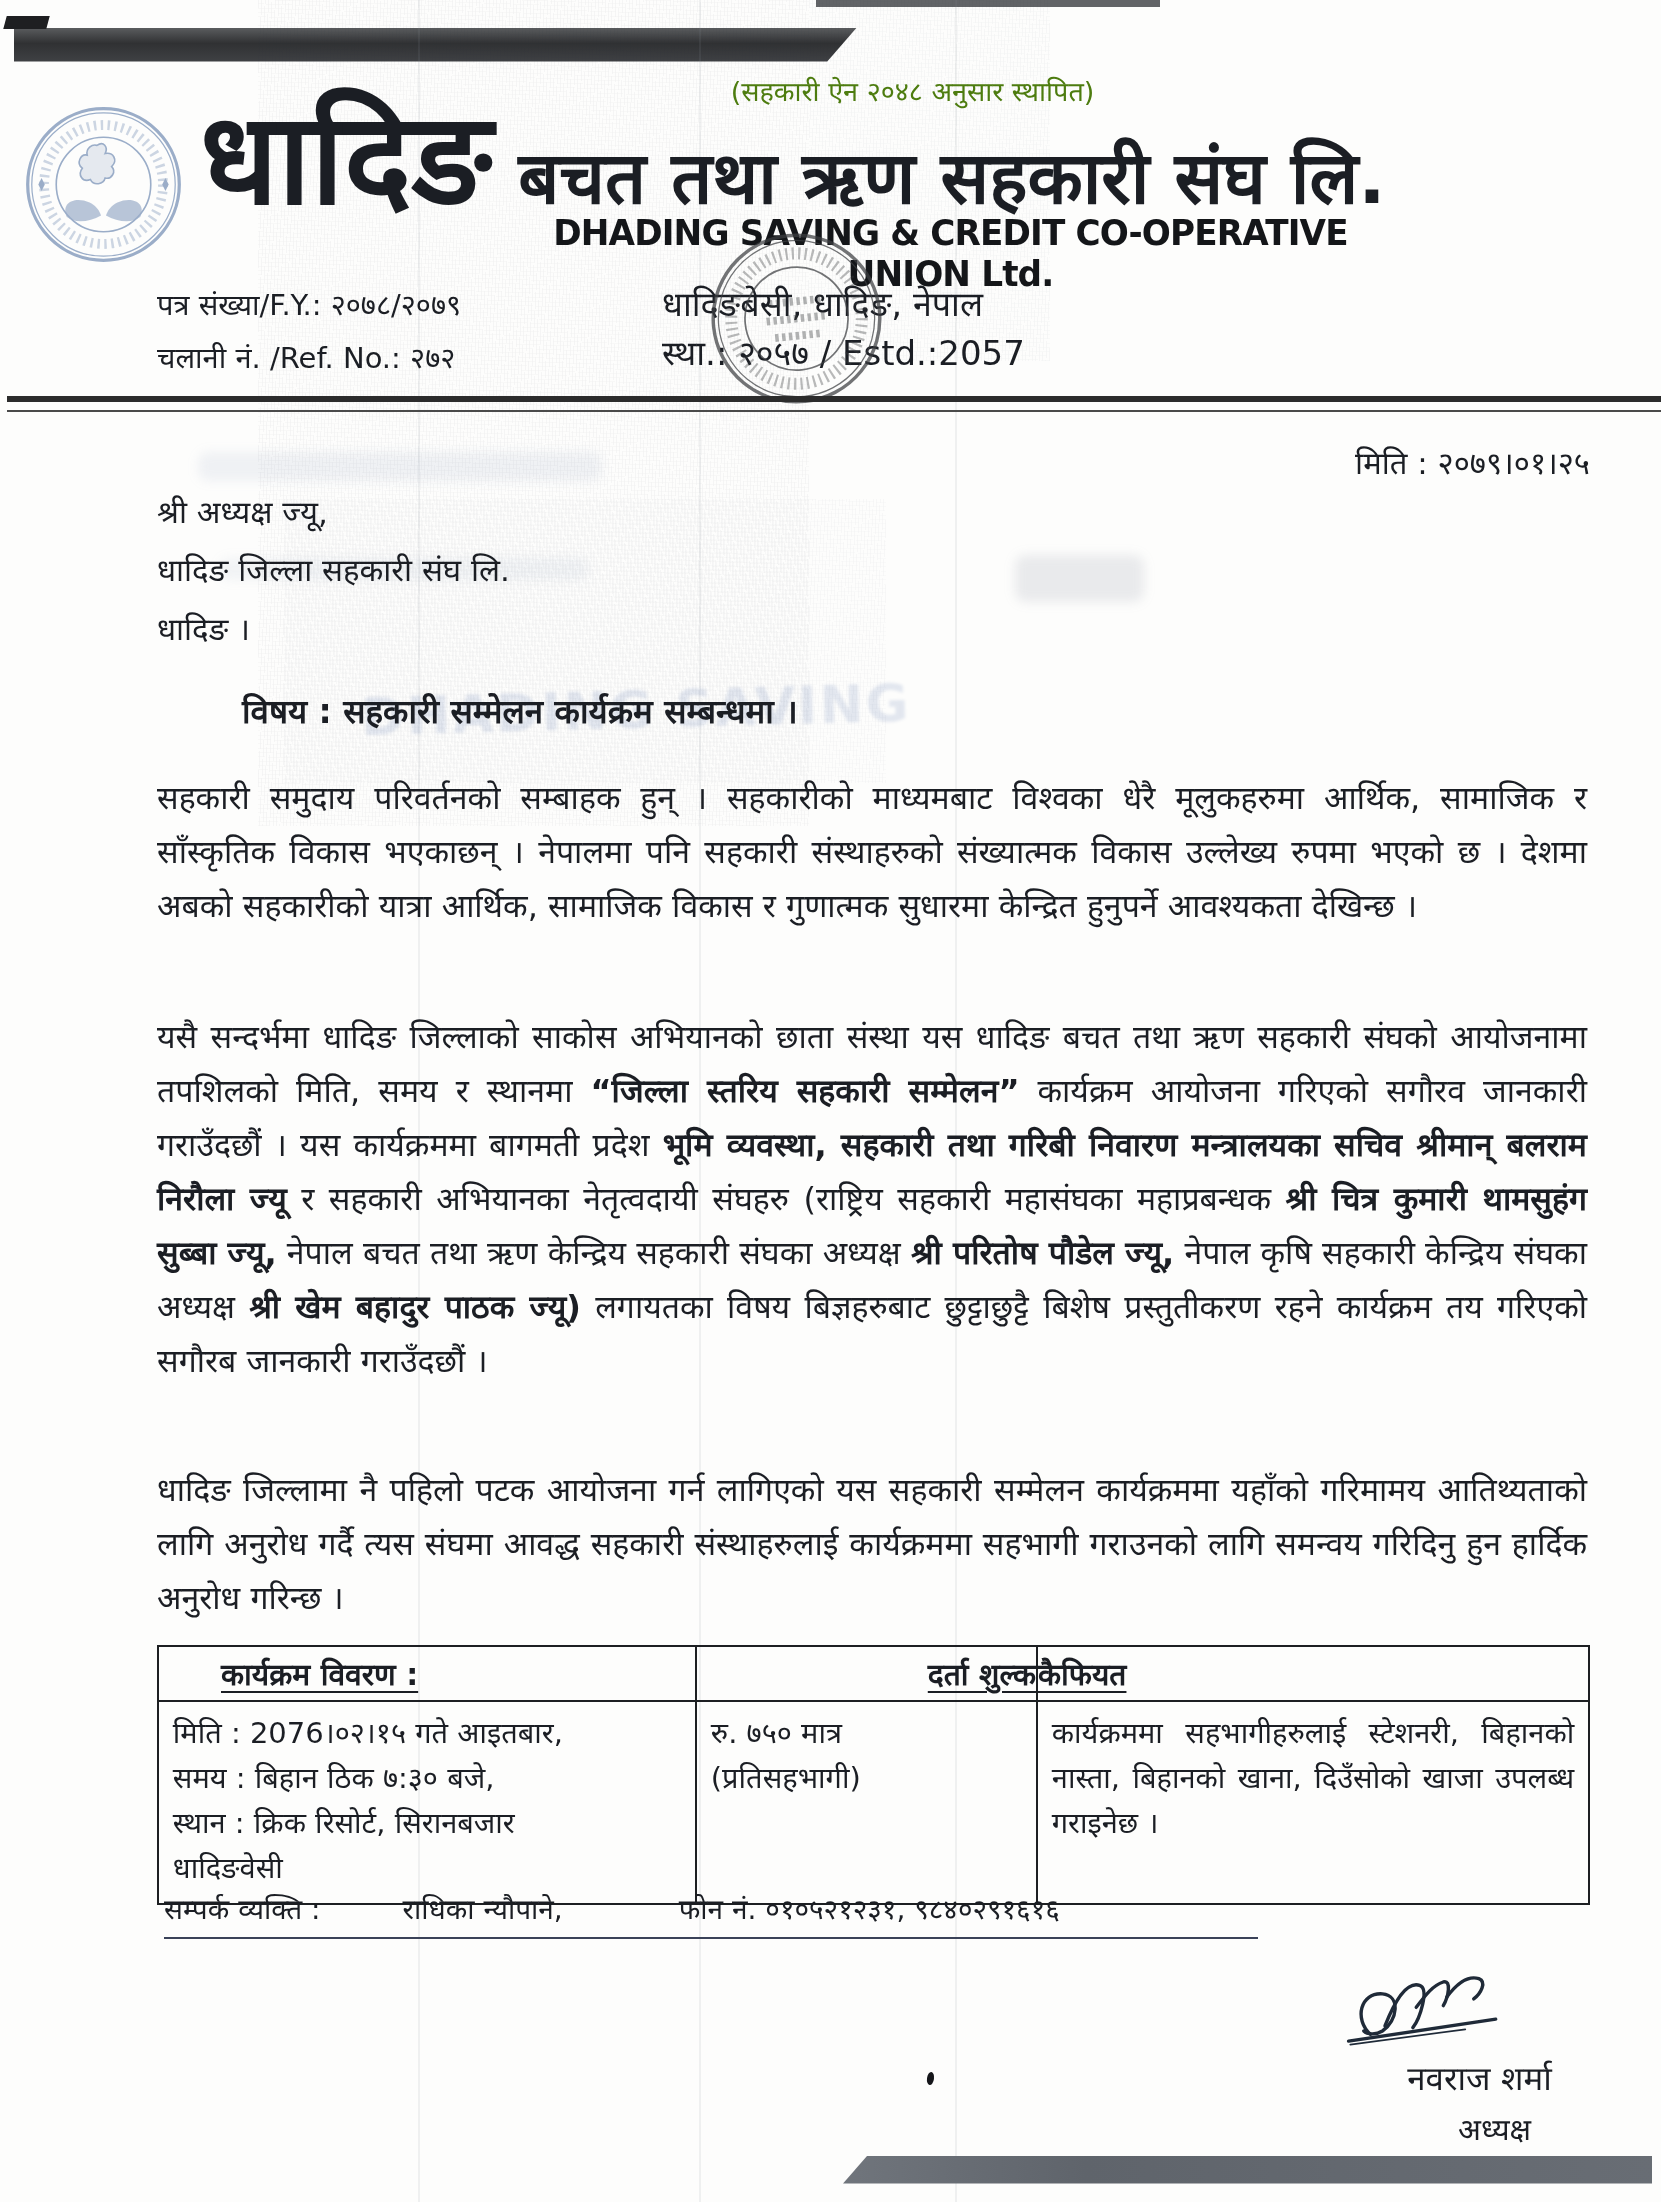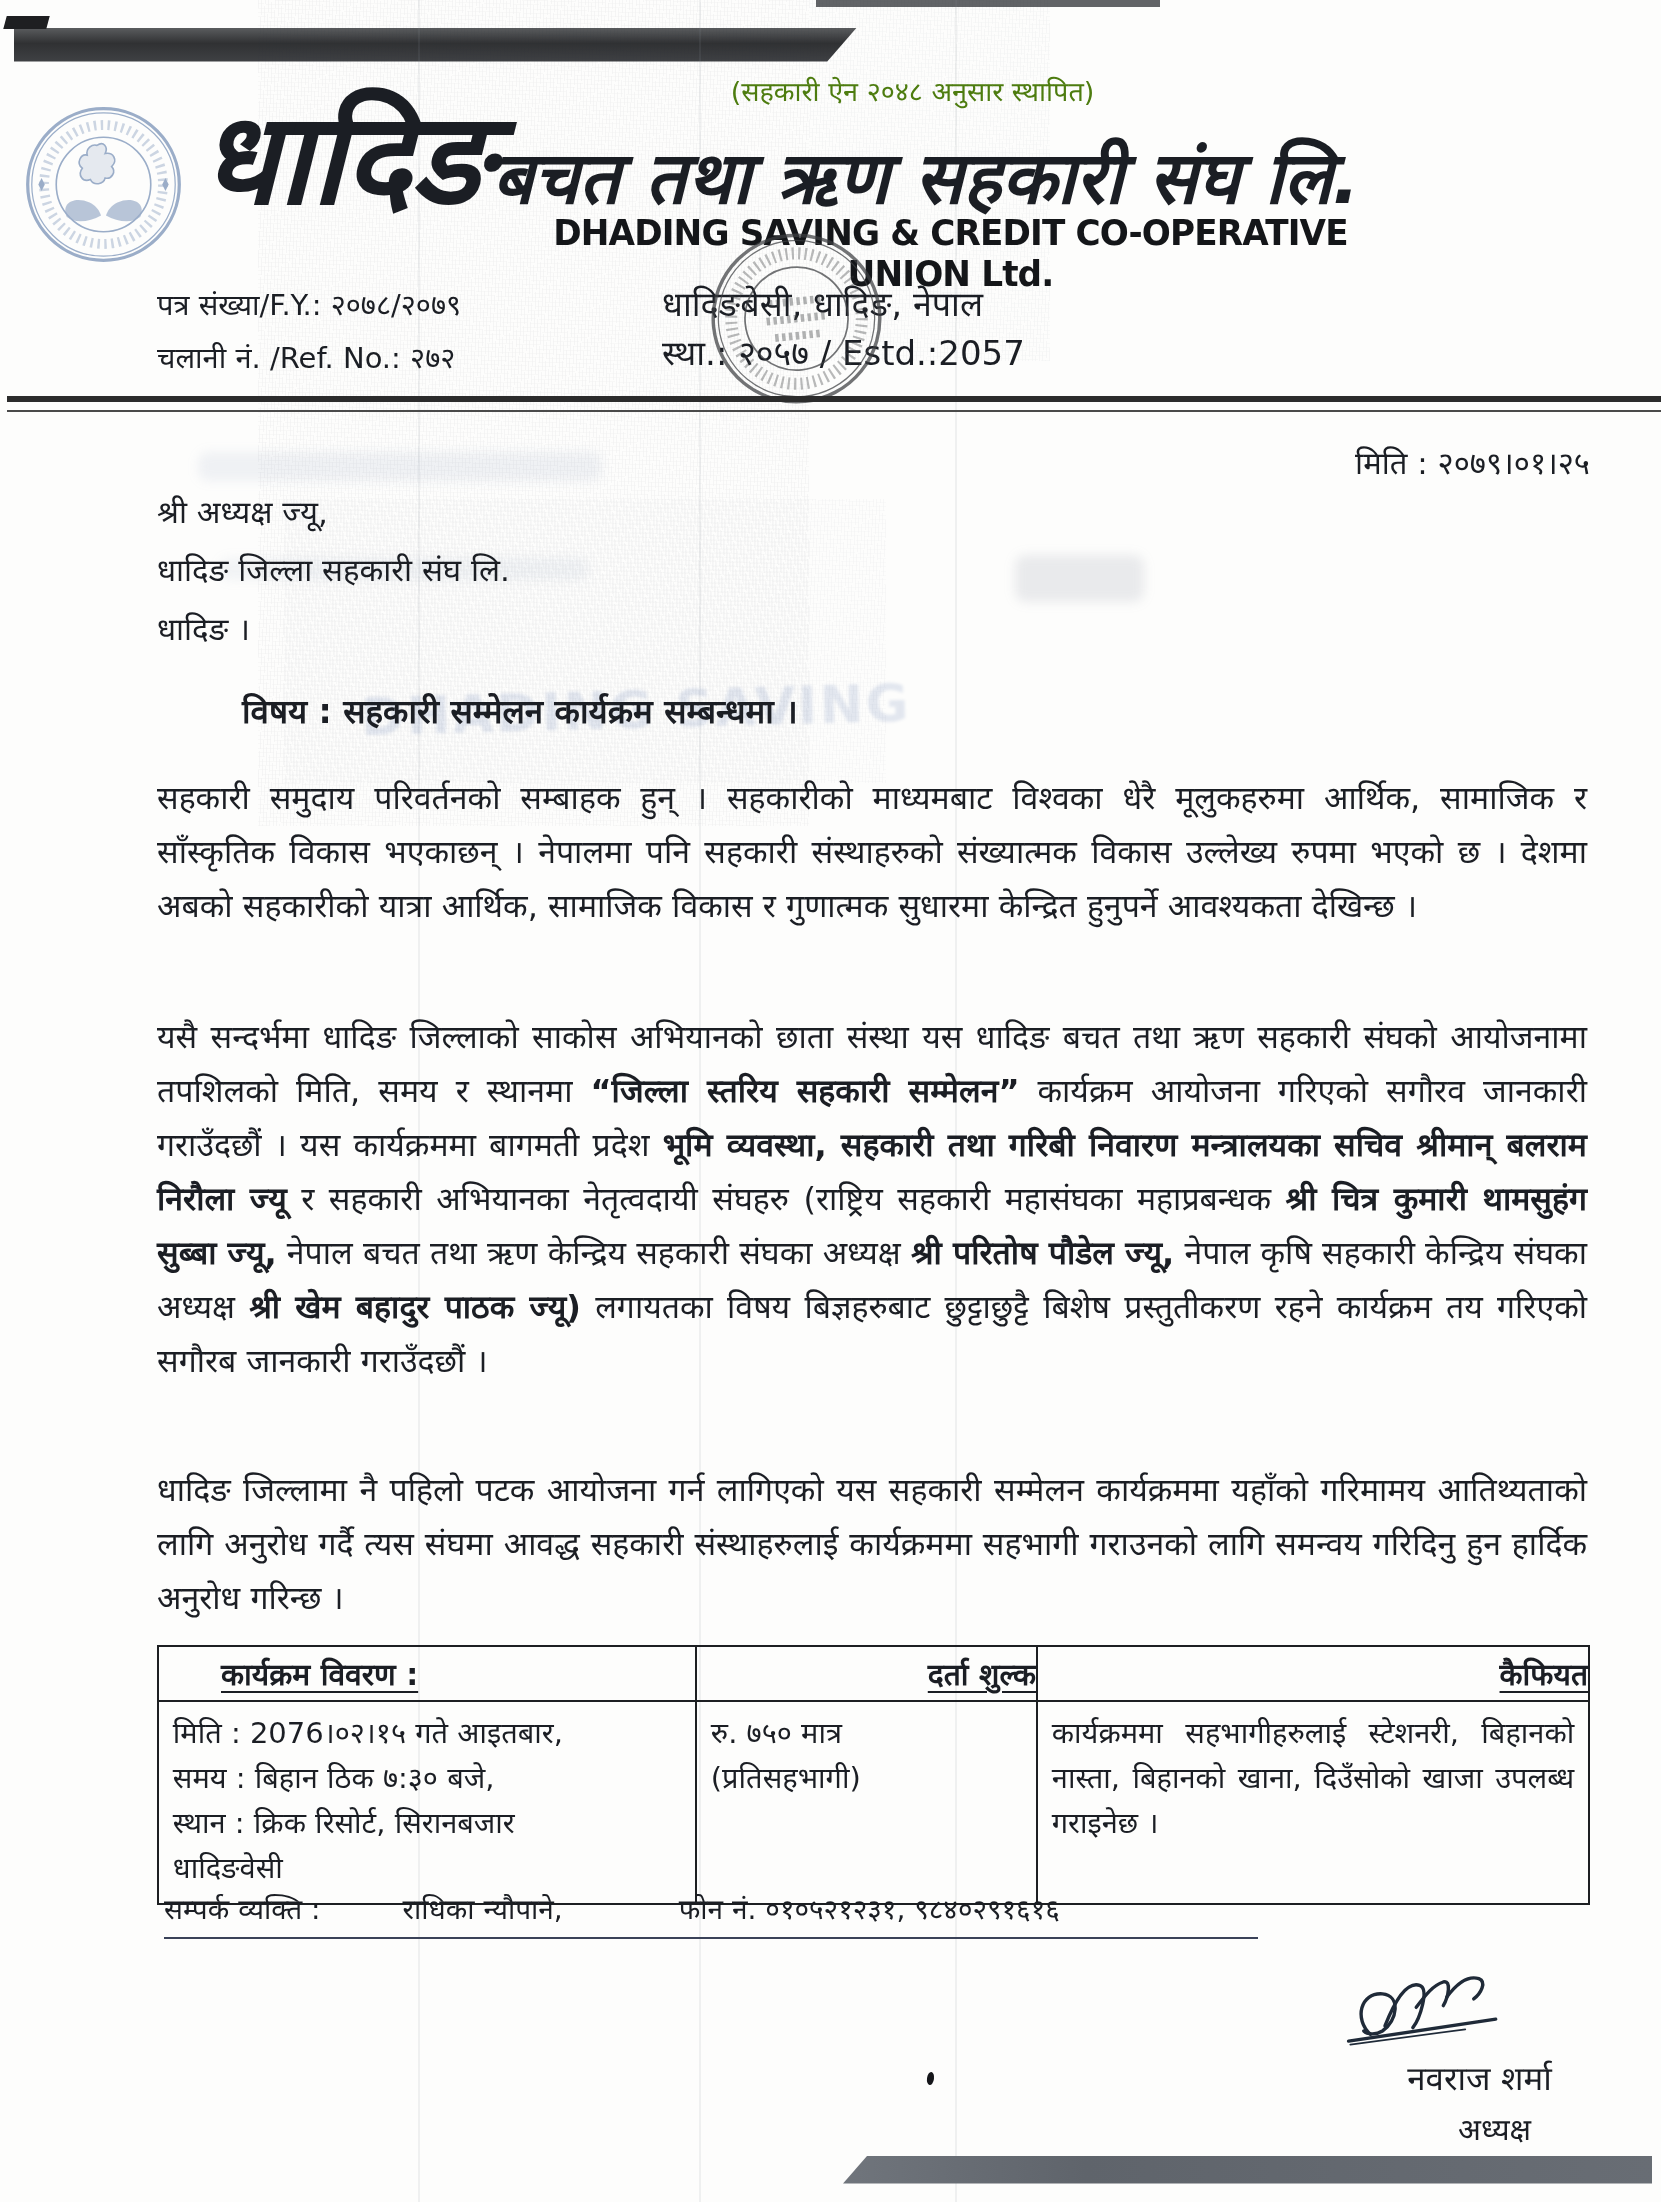--- a/index.html
+++ b/index.html
@@ -25,21 +25,21 @@
   .sm3{left:219px;top:558px;width:370px;height:22.4px;background:rgba(120,140,175,.09);}
   .ghost-wm{left:361px;top:680px;font-size:52px;font-weight:700;color:#33549a;opacity:.13;
     filter:blur(1.7px);transform:rotate(-1.5deg);letter-spacing:2.6px;white-space:nowrap;}
   .bar-bottom{left:843px;top:2156px;width:809px;height:27.5px;
     background:linear-gradient(90deg,#70757c,#5f646b 30%,#686d74);
     clip-path:polygon(24px 0,100% 0,100% 100%,0 100%);}
   .ink-dot{left:927px;top:2072px;width:6.9px;height:13px;background:#15161a;border-radius:50%;
     transform:rotate(8deg);}
   
   .act-line{left:680px;top:72px;width:465px;text-align:center;font-size:27px;color:#4d7c0f;}
-  .title-np{left:200px;top:96px;display:flex;align-items:baseline;white-space:nowrap;font-style:italic;}
+  .title-np{left:200px;top:96px;display:flex;align-items:baseline;gap:26px;white-space:nowrap;}
   .title-np .big{font-size:127px;font-weight:700;line-height:1;}
   .title-np .rest{font-size:72px;font-weight:700;}
   .title-en{left:516px;top:212px;width:869px;text-align:center;font-size:36px;font-weight:700;
     letter-spacing:-0.9px;transform:scaleX(.95);color:#141619;}
   .fy-line{left:157px;top:284px;font-size:29px;}
   .ref-line{left:157px;top:337px;font-size:29px;}
   .addr-line{left:662px;top:280px;font-size:34px;}
   .estd-line{left:662px;top:329px;font-size:34px;}
   .rule-thick{left:6.9px;top:396px;width:1655px;height:6px;background:#2c2c2c;}
   .rule-thin{left:6.9px;top:410px;width:1655px;height:1.7px;background:#4a4a4a;}
@@ -53,21 +53,21 @@
   .p2{top:1010px;}
   .p3{top:1463px;}
   .b{font-weight:700;}
   
   .tbl{left:157px;top:1645px;width:1430px;border-collapse:collapse;table-layout:fixed;}
   .tbl,.tbl th,.tbl td{border:2.6px solid #1d1f22;}
   .tbl th{height:53px;font-size:30px;font-weight:700;vertical-align:middle;padding:0;}
   .tbl th span{text-decoration:underline;text-underline-offset:6px;text-decoration-thickness:1.7px;}
   .th-program{text-align:left;padding-left:62px!important;margin-top:13px;}
   .th-fee{text-align:right;padding-left:27.5px!important;border-radius:22px;}
-  .th-remarks{text-align:right;}
+  .th-remarks{text-align:left;}
   .tbl td{font-size:29px;line-height:45px;padding:8.6px 13.8px 12px;vertical-align:top;}
   .td-remarks div{text-align:justify;}
   
   .contact{left:164px;top:1889px;width:1094px;display:flex;font-size:28px;
     border-bottom:2.6px solid #3a4258;padding-bottom:10.3px;white-space:nowrap;}
   .contact .c-name{margin-left:82px;}
   .contact .c-phone{margin-left:116px;}
   
   .sig-svg{left:1335px;top:1960px;}
   .sig-name{left:1359px;top:2055px;width:241px;text-align:center;font-size:33px;}

